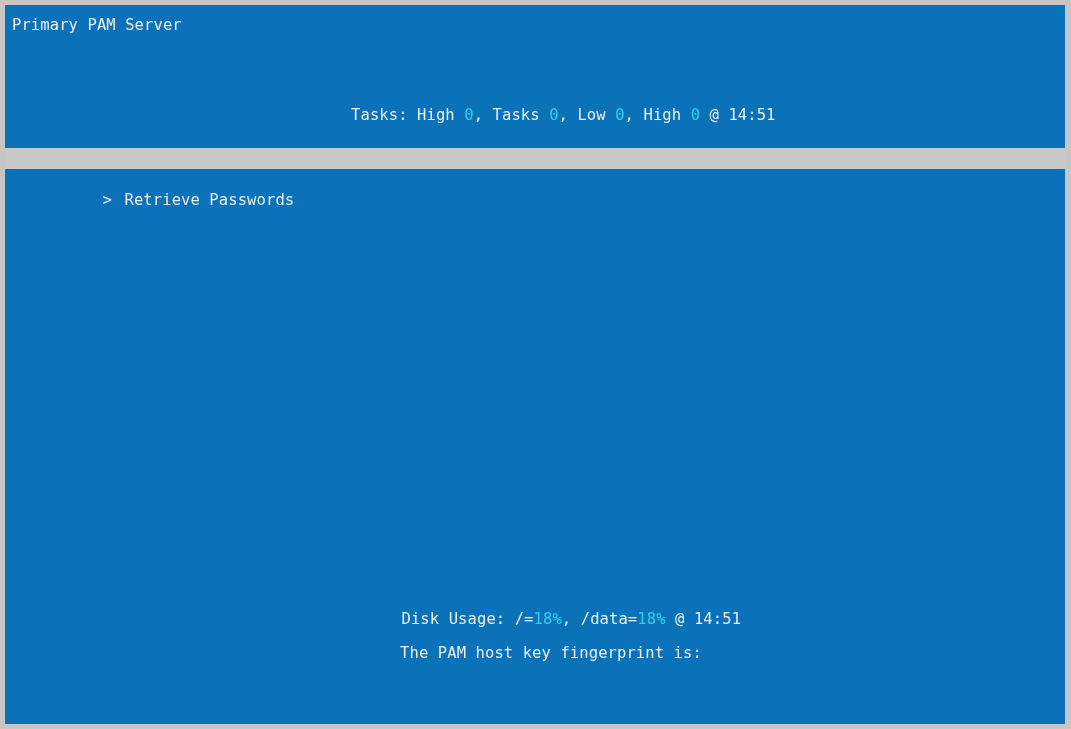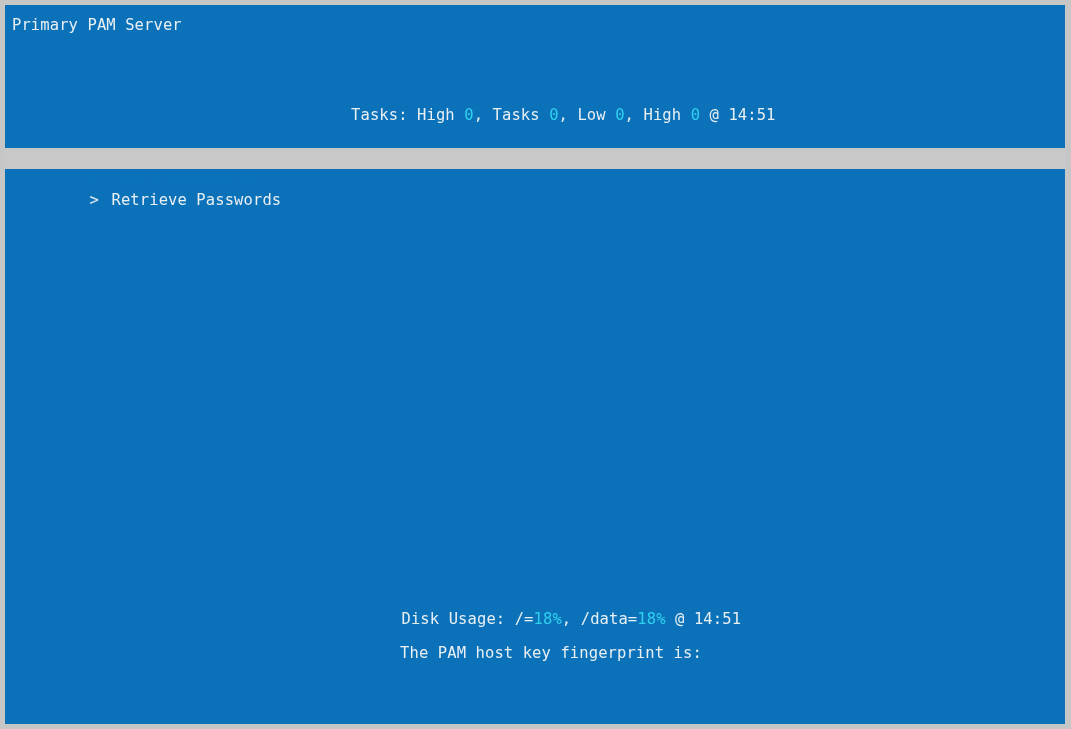--- a/index.html
+++ b/index.html
@@ -68,21 +68,21 @@
     position: absolute;
     left: 0;
     top: 143px;
     width: 100%;
   }
   .menu-item {
     position: relative;
     height: 21px;
     line-height: 21px;
     white-space: pre;
-    padding-left: 9px;
+    padding-left: 22px;
     box-sizing: border-box;
     color: #e9eff3;
   }
   .menu-item.selected {
     background: #c8c8c8;
     color: #0b72b9;
   }
   .menu-item .marker {
     display: inline-block;
     width: 22px;

